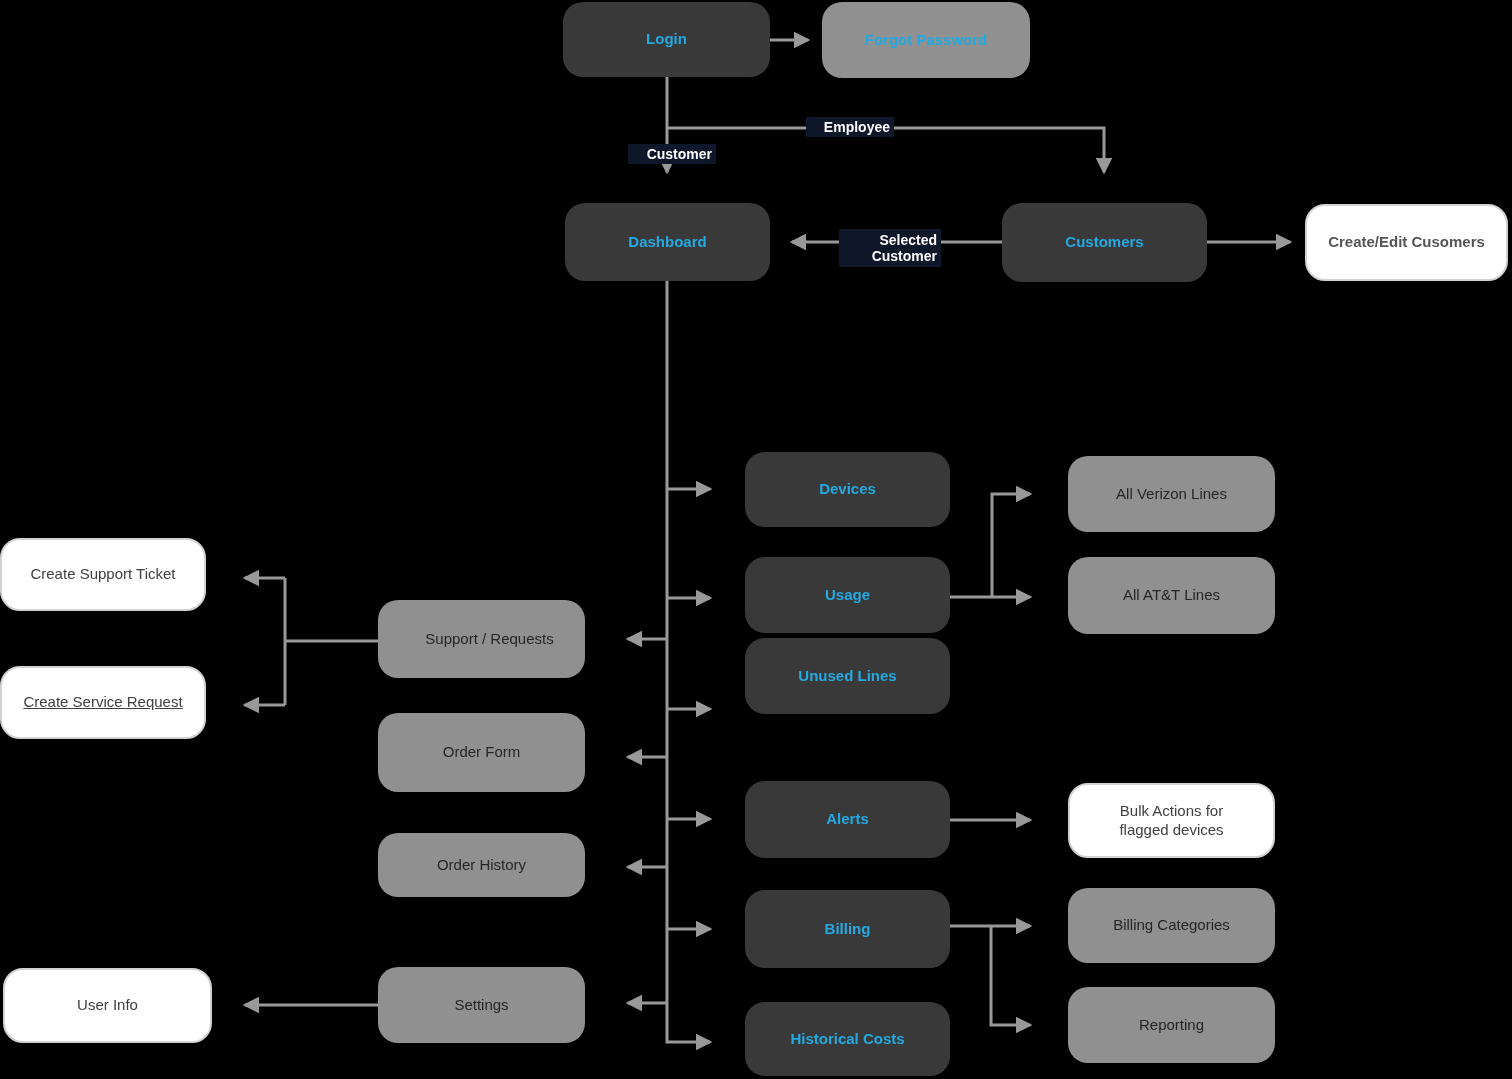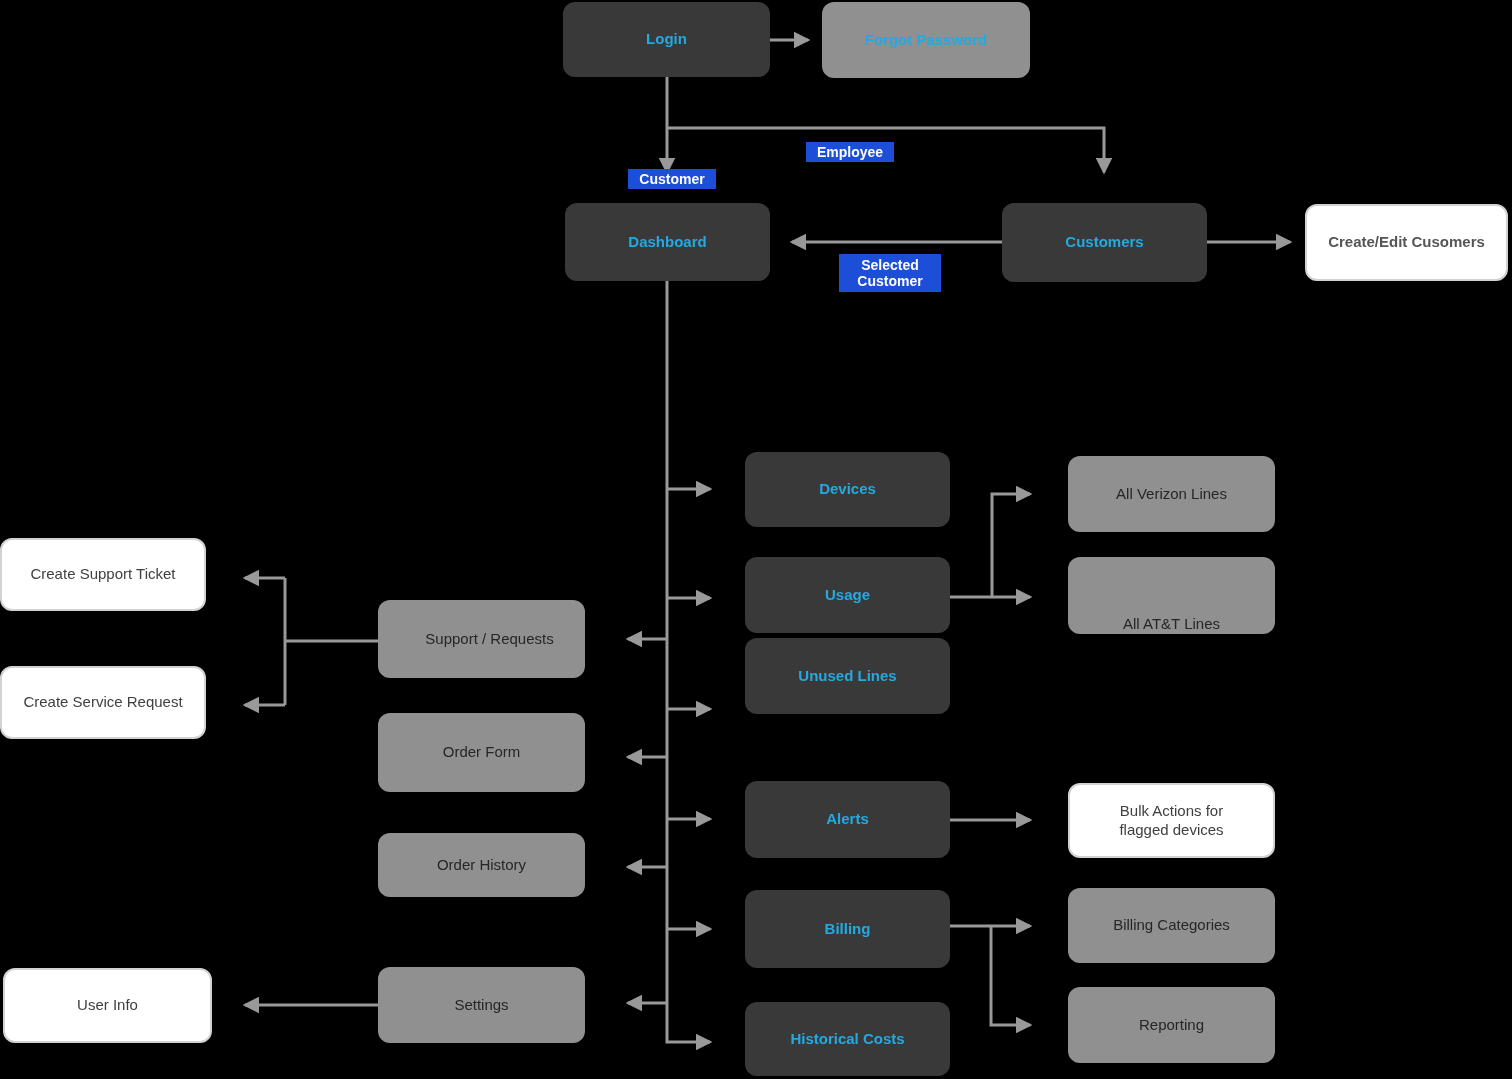--- a/index.html
+++ b/index.html
@@ -7,21 +7,21 @@
     position:relative;
     width:1512px;height:1079px;
     background:#000;
     overflow:hidden;
     font-family:"Liberation Sans", sans-serif;
   }
   .node{
     position:absolute;
     display:flex;align-items:center;justify-content:center;
     text-align:center;
-    border-radius:12px;
+    border-radius:20px;
     box-sizing:border-box;
     font-size:15px;
     line-height:1.25;
   }
   .node.dark{
     background:#393939;
     color:#24a9e1;
     font-weight:700;
   }
   .node.gray{
@@ -37,28 +37,27 @@
     background:#ffffff;
     border:2px solid #d2d2d2;
     color:#404040;
     font-weight:400;
   }
   .node.white.bold{font-weight:700;color:#555;}
   .node .lbl{padding:0 14px;}
   svg#edges{position:absolute;left:0;top:0;width:1512px;height:1079px;}
   .edge-label{
     position:absolute;
-    background:#1d4ed8;
+    background:#0f172a;
     color:#fff;
     font-size:14px;
     font-weight:700;
-    text-align:center;
+    text-align:right;
     line-height:1.0;
     padding:3px 4px;
-    margin-top:25px;
   }
   .edge-label.two-line{line-height:1.15;}
 </style>
 </head>
 <body>
 
 <div id="canvas">
 
   <svg id="edges" viewBox="0 0 1512 1079" xmlns="http://www.w3.org/2000/svg">
     <defs>
@@ -146,21 +145,21 @@
   <div class="node dark" style="left:745px;top:890px;width:205px;height:78px;">
     <span class="lbl">Billing</span>
   </div>
   <div class="node dark" style="left:745px;top:1002px;width:205px;height:74px;">
     <span class="lbl">Historical Costs</span>
   </div>
 
   <div class="node gray" style="left:1068px;top:456px;width:207px;height:76px;">
     <span class="lbl">All Verizon Lines</span>
   </div>
-  <div class="node gray" style="left:1068px;top:557px;width:207px;height:77px;align-items:flex-end;">
+  <div class="node gray" style="left:1068px;top:557px;width:207px;height:77px;">
     <span class="lbl">All AT&amp;T Lines</span>
   </div>
   <div class="node white" style="left:1068px;top:783px;width:207px;height:75px;">
     <span class="lbl" style="max-width:150px;">Bulk Actions for flagged devices</span>
   </div>
   <div class="node gray" style="left:1068px;top:888px;width:207px;height:75px;">
     <span class="lbl">Billing Categories</span>
   </div>
   <div class="node gray" style="left:1068px;top:987px;width:207px;height:76px;">
     <span class="lbl">Reporting</span>
@@ -175,20 +174,20 @@
   <div class="node gray" style="left:378px;top:833px;width:207px;height:64px;">
     <span class="lbl">Order History</span>
   </div>
   <div class="node gray" style="left:378px;top:967px;width:207px;height:76px;">
     <span class="lbl">Settings</span>
   </div>
 
   <div class="node white" style="left:0px;top:538px;width:206px;height:73px;">
     <span class="lbl">Create Support Ticket</span>
   </div>
-  <div class="node white" style="left:0px;top:666px;width:206px;height:73px;">
+  <div class="node white" style="left:0px;top:666px;width:206px;height:73px;text-decoration:underline;">
     <span class="lbl">Create Service Request</span>
   </div>
   <div class="node white" style="left:3px;top:968px;width:209px;height:75px;">
     <span class="lbl">User Info</span>
   </div>
 
 </div>
 
 </body></html>

